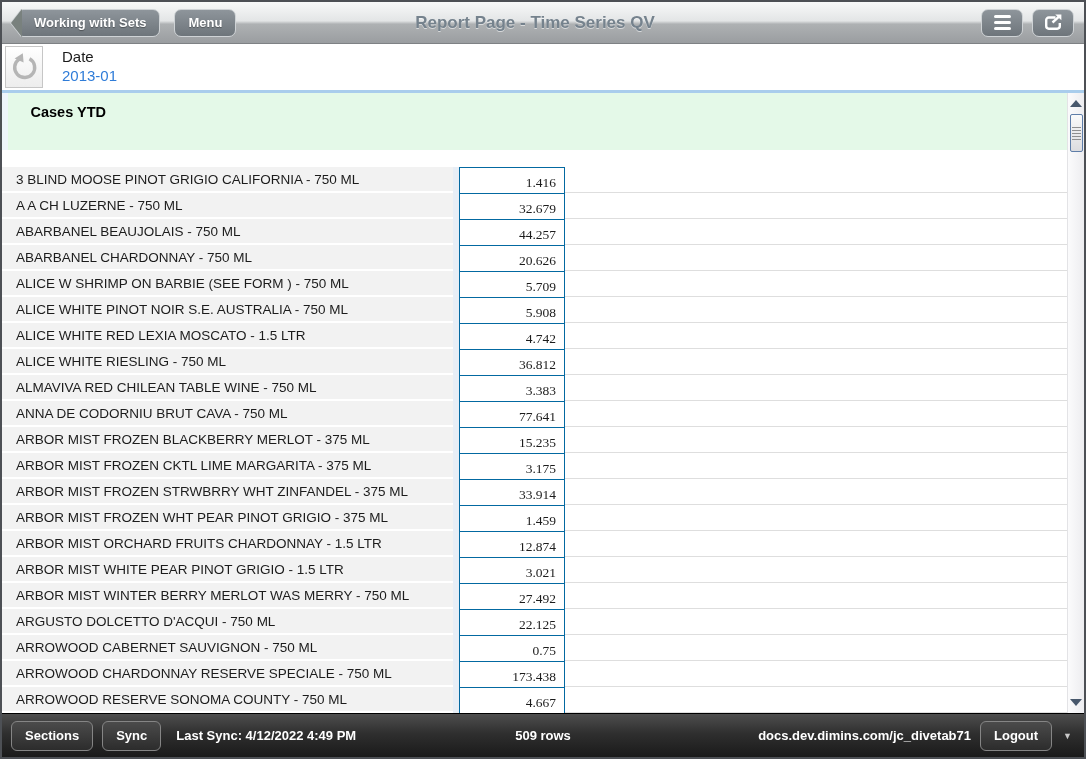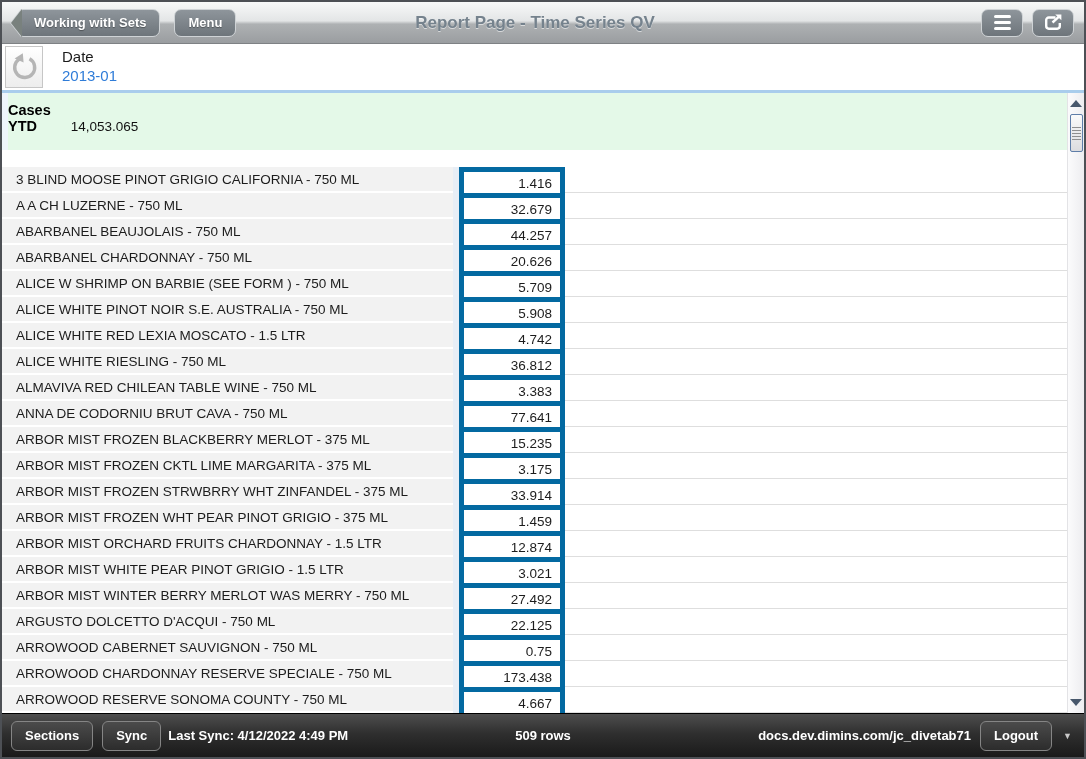--- a/index.html
+++ b/index.html
@@ -78,42 +78,42 @@
   .thead { height: 57px; flex: 0 0 57px; display: flex; }
   .th-product {
     width: 451px; background: #d4e6f9;
     padding: 11px 0 0 14px;
     font-size: 14.5px; font-weight: bold; color: #000;
   }
   .th-gap { width: 6px; background: #eef5fb; }
   .th-values { flex: 1; background: #e4f9e8; display: flex; }
   .th-value-col {
     width: 106px; padding: 0 8px 16px 0;
-    display: flex; flex-direction: row; align-items: flex-end; gap: 20px;
+    display: flex; flex-direction: column; align-items: flex-end; gap: 20px;
   }
   .th-value-label { margin-top: 11px; font-size: 14.5px; font-weight: bold; color: #000; }
   .th-value-total { margin-top: 9px; font-size: 13.5px; color: #111; }
 
   .tbody { flex: 1; overflow: hidden; padding-top: 17px; background: #fff; }
   .row { height: 26px; display: flex; cursor: pointer; }
   .cell-name {
     width: 451px; height: 24px;
     background: #f2f2f2;
     display: flex; align-items: center;
     padding-left: 14px;
     font-size: 13.5px; color: #1c1c1c;
     white-space: nowrap; overflow: hidden;
   }
   .col-gap { width: 6px; background: #e7eef6; }
   .cell-value {
     width: 106px; height: 32px;
-    background: #fff; border: 5px solid #0369a1;
+    background: #fff; border: 1px solid #0369a1;
     display: flex; align-items: center; justify-content: flex-end;
     padding-right: 8px;
-    font-size: 13.5px; color: #1c1c1c;
+    font-size: 13.5px; color: #1c1c1c; font-family: Liberation Serif, serif;
   }
   .cell-filler { flex: 1; height: 26px; border-bottom: 1px solid #dedede; background: #fff; }
 
   
   .scrollbar {
     flex: 0 0 17px; width: 17px;
     background: linear-gradient(90deg, #fbfbfc, #ededf0);
     border-left: 1px solid #e3e3e6;
     display: flex; flex-direction: column; align-items: center;
   }
@@ -145,21 +145,21 @@
     background: linear-gradient(180deg, #4b4b4b, #2c2c2c);
     border: 1px solid #858585;
     border-radius: 6px;
     color: #fff; font-weight: bold; font-size: 13px;
     display: flex; align-items: center;
     padding: 0 13px;
     cursor: pointer;
   }
   .ft-sections { margin-left: 9px; }
   .ft-sync { margin-left: 9px; }
-  .ft-lastsync { margin-left: 7px; font-size: 13px; font-weight: bold; }
+  .ft-lastsync { margin-left: 15px; font-size: 13px; font-weight: bold; }
   .ft-rowcount {
     position: absolute; left: 50%; transform: translateX(-50%);
     font-size: 13px; font-weight: bold;
   }
   .ft-right { margin-left: auto; display: flex; align-items: center; margin-right: 10px; gap: 9px; }
   .ft-server { font-size: 13px; font-weight: bold; }
   .ft-caret { font-size: 9px; color: #c9c9c9; cursor: pointer; padding: 4px 2px; }
 </style>
 </head>
 <body>

